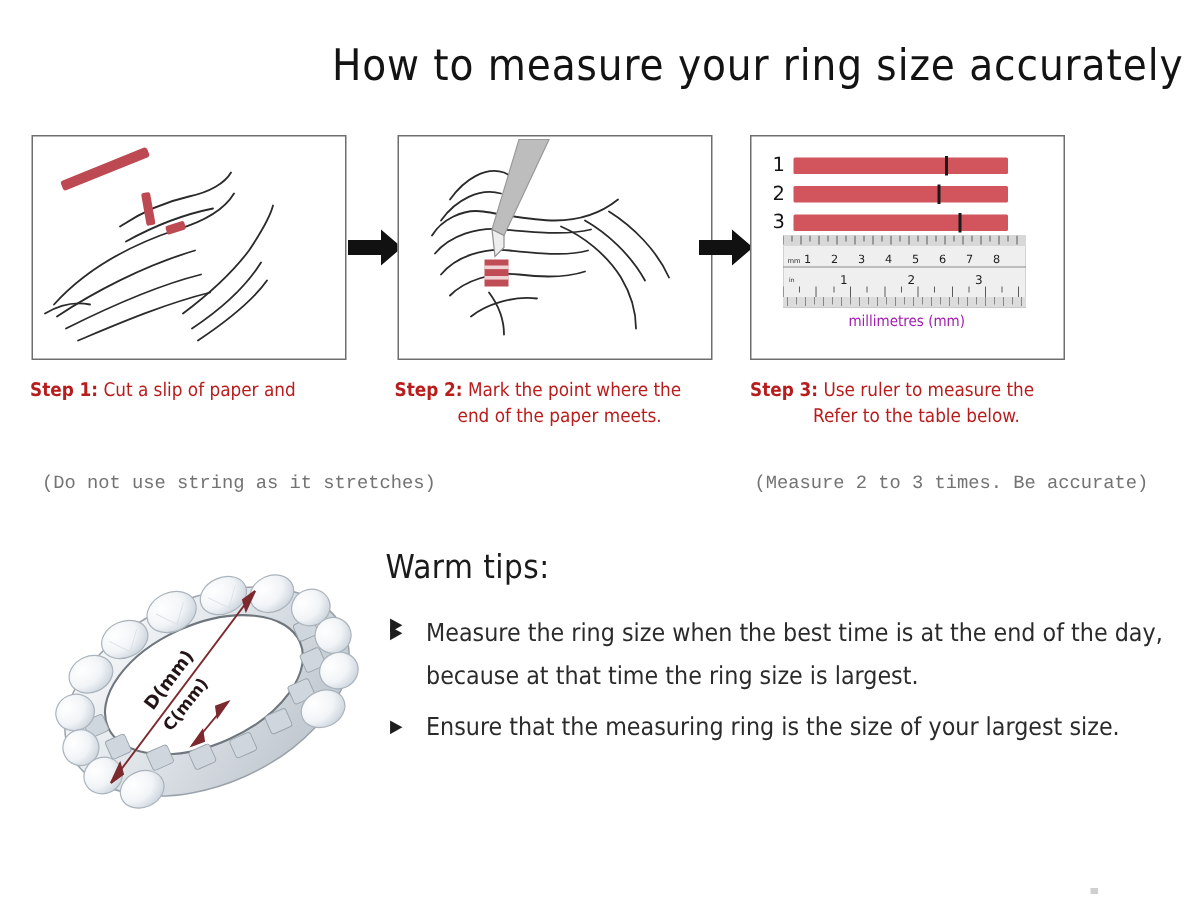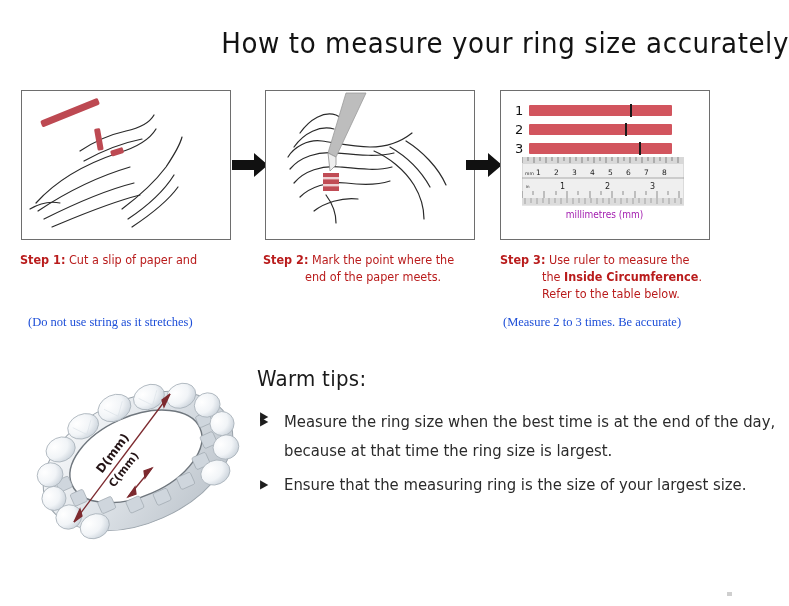--- a/index.html
+++ b/index.html
@@ -100,23 +100,23 @@
     color: #b91c1c;
   }
   .caption b { font-weight: 700; }
   .caption .ind { display: block; padding-left: 42px; }
   .cap-1 { left: 20px; top: 251px; width: 230px; }
   .cap-2 { left: 263px; top: 251px; width: 230px; }
   .cap-3 { left: 500px; top: 251px; width: 250px; }
 
   .note {
     position: absolute;
-    font-family: Liberation Serif, serif;
+    font-family: Liberation Mono, monospace;
     font-size: 12.5px;
-    color: #1d4ed8;
+    color: #737373;
     white-space: nowrap;
   }
   .note-1 { left: 28px; top: 315px; }
   .note-3 { left: 503px; top: 315px; }
 
   
   .ring-area {
     position: absolute;
     left: 18px;
     top: 356px;
@@ -304,21 +304,20 @@
 
 <div class="caption cap-2">
   <b>Step 2:</b>
   <span>Mark the point where the</span>
   <span class="ind">end of the paper meets.</span>
 </div>
 
 <div class="caption cap-3">
   <b>Step 3:</b>
   <span>Use ruler to measure the</span>
-  <span class="ind"><span>the </span><b>Inside Circumference</b><span>.</span></span>
   <span class="ind">Refer to the table below.</span>
 </div>
 
 <div class="note note-1">(Do not use string as it stretches)</div>
 <div class="note note-3">(Measure 2 to 3 times. Be accurate)</div>
 
 <div class="ring-area">
   <svg width="240" height="215" viewBox="0 0 240 215">
     <defs>
       <radialGradient id="gemGrad" cx="35%" cy="30%" r="75%">

